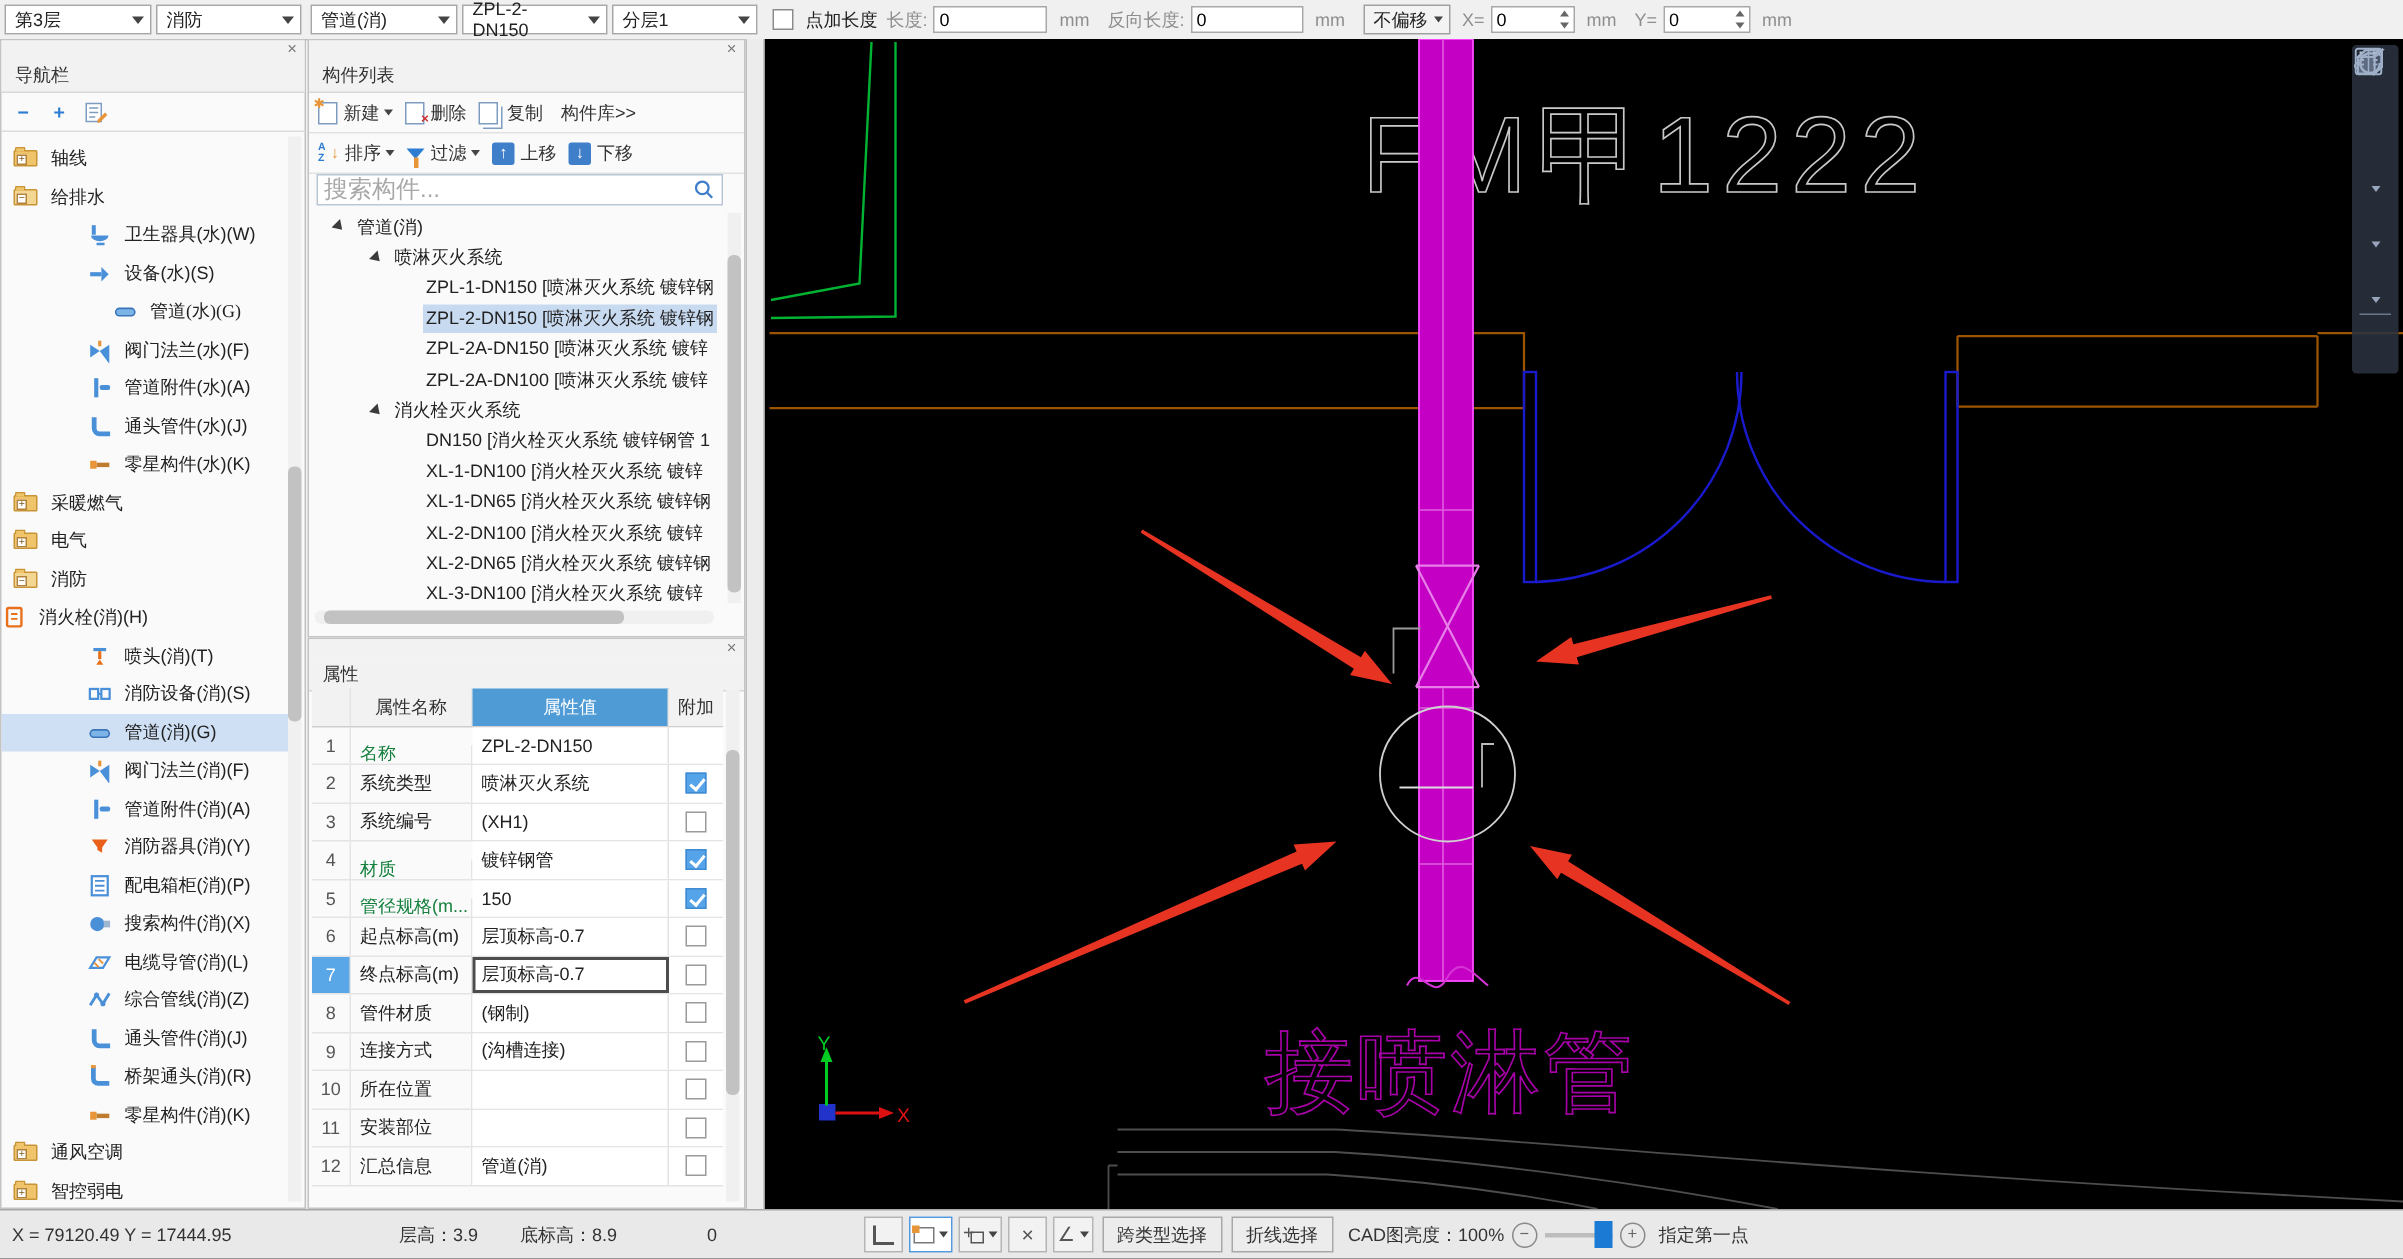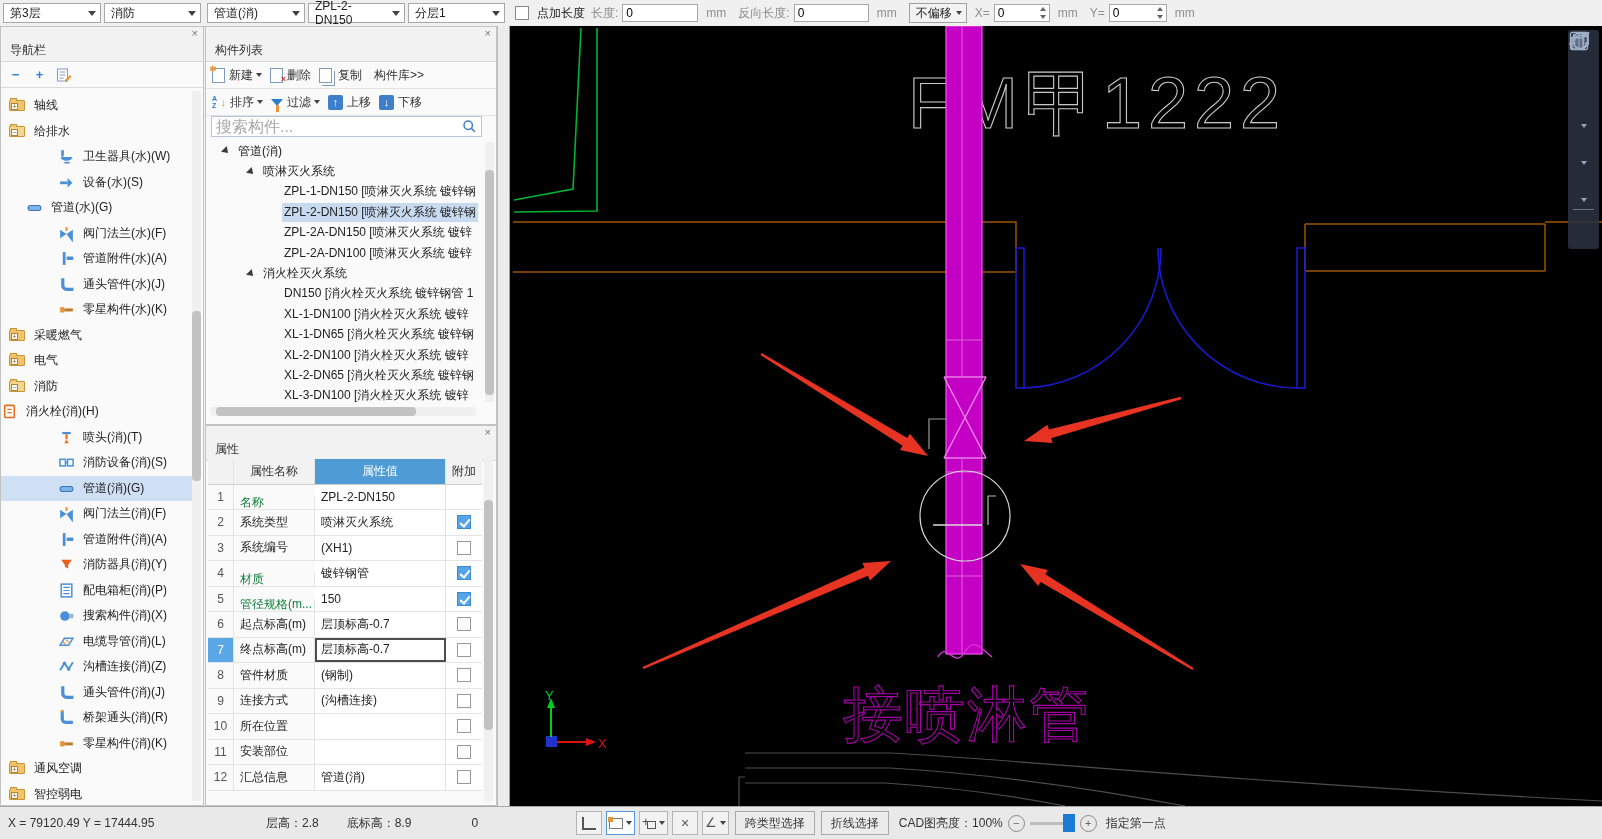--- a/index.html
+++ b/index.html
@@ -227,21 +227,21 @@
             </svg></span>
           <span>卫生器具(水)(W)</span>
         </div>
         <div class="nav-item" style="padding-left: 57px;">
           <span class="ic"><svg width="17" height="17" viewBox="0 0 16 16">
               <rect x="2" y="7" width="7" height="2.6" fill="#4a90d9"></rect>
               <path d="M9 3.8l4.6 4.5L9 12.8z" fill="#4a90d9"></path>
             </svg></span>
           <span>设备(水)(S)</span>
         </div>
-        <div class="nav-item" style="padding-left: 25px;">
+        <div class="nav-item" style="padding-left: 74px; font-family: Liberation Serif, serif;">
           <span class="ic"><svg width="17" height="17" viewBox="0 0 16 16">
               <rect x="2" y="6.2" width="12" height="4.6" rx="2.3" fill="#7db4e8" stroke="#3a74b8"></rect>
             </svg></span>
           <span>管道(水)(G)</span>
         </div>
         <div class="nav-item" style="padding-left: 57px;">
           <span class="ic"><svg width="17" height="17" viewBox="0 0 16 16">
               <path d="M2 4.5l6 4L2 12.5zM14 4.5l-6 4 6 8z M14 4.5L8 8.5l6 4z" fill="#4a90d9"></path>
               <rect x="7" y="2" width="2" height="3.5" fill="#e8953a"></rect>
             </svg></span>
@@ -360,21 +360,21 @@
               <path d="M4.5 8.2l2.8 2.8M7.3 6l2.8 2.8" stroke="#e8953a" stroke-width="1.2"></path>
             </svg></span>
           <span>电缆导管(消)(L)</span>
         </div>
         <div class="nav-item" style="padding-left: 57px;">
           <span class="ic"><svg width="17" height="17" viewBox="0 0 16 16">
               <polyline points="2,11.5 6,5 10,10.5 14,4" fill="none" stroke="#4a90d9" stroke-width="1.8"></polyline>
               <circle cx="6" cy="5" r="1.6" fill="#4a90d9"></circle>
               <circle cx="10" cy="10.5" r="1.6" fill="#4a90d9"></circle>
             </svg></span>
-          <span>沟槽连接(消)(Z)</span>
+          <span>综合管线(消)(Z)</span>
         </div>
         <div class="nav-item" style="padding-left: 57px;">
           <span class="ic"><svg width="17" height="17" viewBox="0 0 16 16">
               <path d="M4.5 2v7a3.5 3.5 0 0 0 3.5 3.5h6.5" stroke="#4a90d9" stroke-width="3" fill="none"></path>
             </svg></span>
           <span>通头管件(消)(J)</span>
         </div>
         <div class="nav-item" style="padding-left: 57px;">
           <span class="ic"><svg width="17" height="17" viewBox="0 0 16 16">
               <path d="M4 2v7.5a3 3 0 0 0 3 3h7" stroke="#4a90d9" stroke-width="3" fill="none"></path>
@@ -750,21 +750,21 @@
             <path d="M11 3v16" stroke="#9fb0c8" stroke-width="1"></path>
             <path d="M5 7h3M5 10h3M5 13h3M14 7h3M14 10h3M14 13h3" stroke="#9fb0c8" stroke-width="1.2"></path>
             <path d="M5 5l1.5 0M14 5l1.5 0" stroke="#b8c6da" stroke-width="1.4"></path>
           </svg>
       </div>
     </div>
   </div>
 
   <div id="status-bar">
     <span class="sb-text" style="margin-left:8px;width:240px">X = 79120.49 Y = 17444.95</span>
-    <span class="sb-text" style="margin-left:18px">层高：2.8</span>
+    <span class="sb-text" style="margin-left:18px">层高：3.9</span>
     <span class="sb-text" style="margin-left:28px">底标高：8.9</span>
     <span class="sb-text" style="margin-left:60px">0</span>
     <div class="sb-ibtn" style="margin-left:98px">
         <span class="ortho-ic"></span>
       </div>
     <div class="sb-ibtn active">
         <span class="rectsel-ic"></span>
         <span class="caret sm" style="margin-left:3px"></span>
       </div>
     <div class="sb-ibtn">

